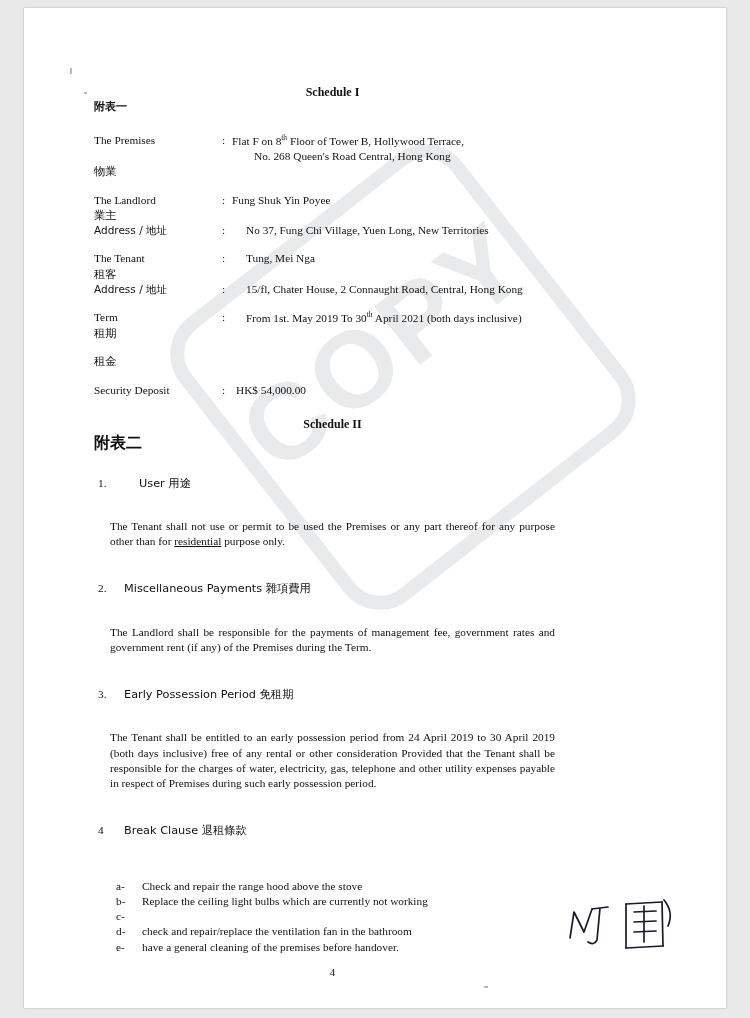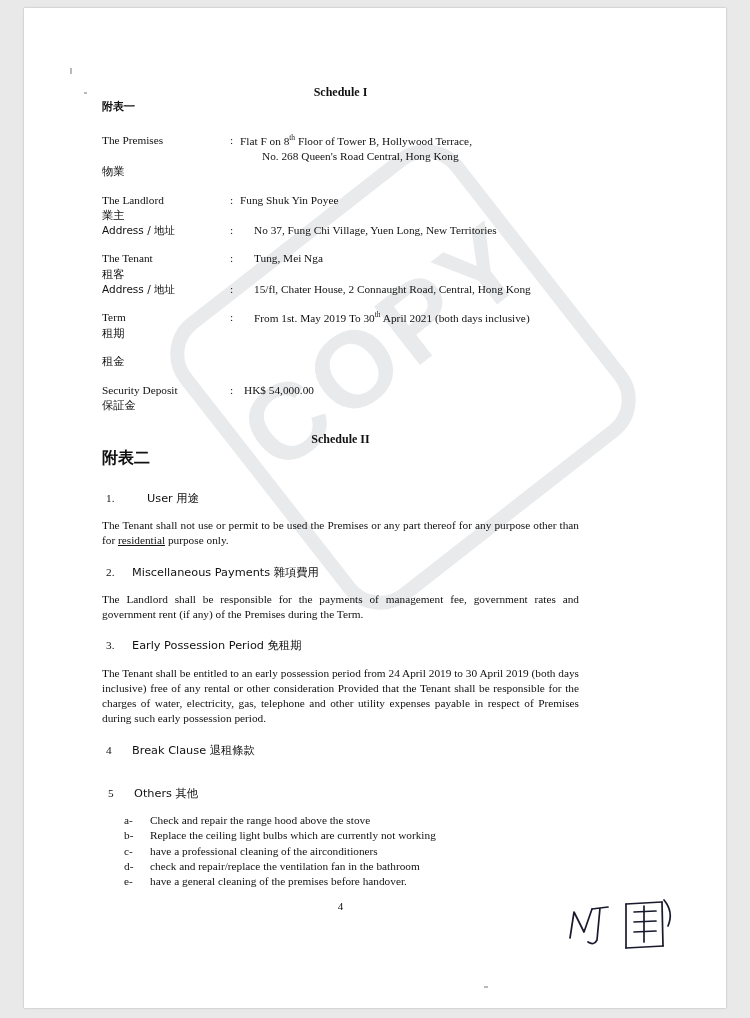--- a/index.html
+++ b/index.html
@@ -58,21 +58,21 @@
     text-align: center;
     font-size: 108px;
     font-weight: bold;
     letter-spacing: 5px;
     color: rgba(120,130,145,0.17);
     transform: rotate(-38deg);
     font-family: "Liberation Sans", sans-serif;
   }
   .content {
     position: absolute;
-    left: 8px;
+    left: 0;
     top: 0;
     width: 605px;
     z-index: 3;
     font-size: 11.3px;
     color: #111;
     line-height: 1.35;
   }
   .sched-title {
     text-align: center;
     font-weight: bold;
@@ -100,21 +100,21 @@
   }
   .cjk {
     font-family: "DejaVu Sans", sans-serif;
     font-size: 10.5px;
   }
   .row-gap {
     height: 13px;
   }
   .para {
     text-align: justify;
-    margin: 0;
+    margin: 16px;
   }
   .item-head {
     font-weight: normal;
   }
   .item-head .num {
     display: inline-block;
     width: 26px;
   }
   .item-head .head-text {
     font-weight: normal;
@@ -256,25 +256,20 @@
           </tr>
           <tr>
                 <td class="row-gap" colspan="3"></td>
               </tr>
 
           <tr>
             <td class="kv-label">Security Deposit</td>
             <td class="kv-colon">:</td>
             <td style="padding-left:4px;font-family:Liberation Serif, serif;">HK$ 54,000.00</td>
           </tr>
-          <tr>
-            <td class="kv-label cjk">保証金</td>
-            <td></td>
-                <td></td>
-          </tr>
         </tbody>
           </table>
 
         <div style="height:18px;"></div>
 
         <div class="sched-title">Schedule II</div>
         <div class="sched-sub cjk" style="font-size:16px;">附表二</div>
 
         <div style="height:22px;"></div>
 
@@ -302,37 +297,33 @@
 
         <div style="height:16px;"></div>
 
         <div class="item-head" style="padding-left:4px;">
           <span class="num">4</span><span class="head-text cjk" style="font-size:11.3px;">Break Clause  退租條款</span>
         </div>
         <div style="height:12px;"></div>
 
         <div style="height:16px;"></div>
 
-        <div class="item-head" style="padding-left:6px;">
-          <span class="num">5</span><span class="head-text cjk" style="font-size:11.3px;">Others  其他</span>
-        </div>
         <div style="height:12px;"></div>
 
         <ul class="works-list">
           <li>
             <span class="bullet">a-</span>
             <span>Check and repair the range hood above the stove</span>
           </li>
           <li>
             <span class="bullet">b-</span>
             <span>Replace the ceiling light bulbs which are currently not working</span>
           </li>
           <li>
             <span class="bullet">c-</span>
-            <span>have a professional cleaning of the airconditioners</span>
           </li>
           <li>
             <span class="bullet">d-</span>
             <span>check and repair/replace the ventilation fan in the bathroom</span>
           </li>
           <li>
             <span class="bullet">e-</span>
             <span>have a general cleaning of the premises before handover.</span>
           </li>
         </ul>

